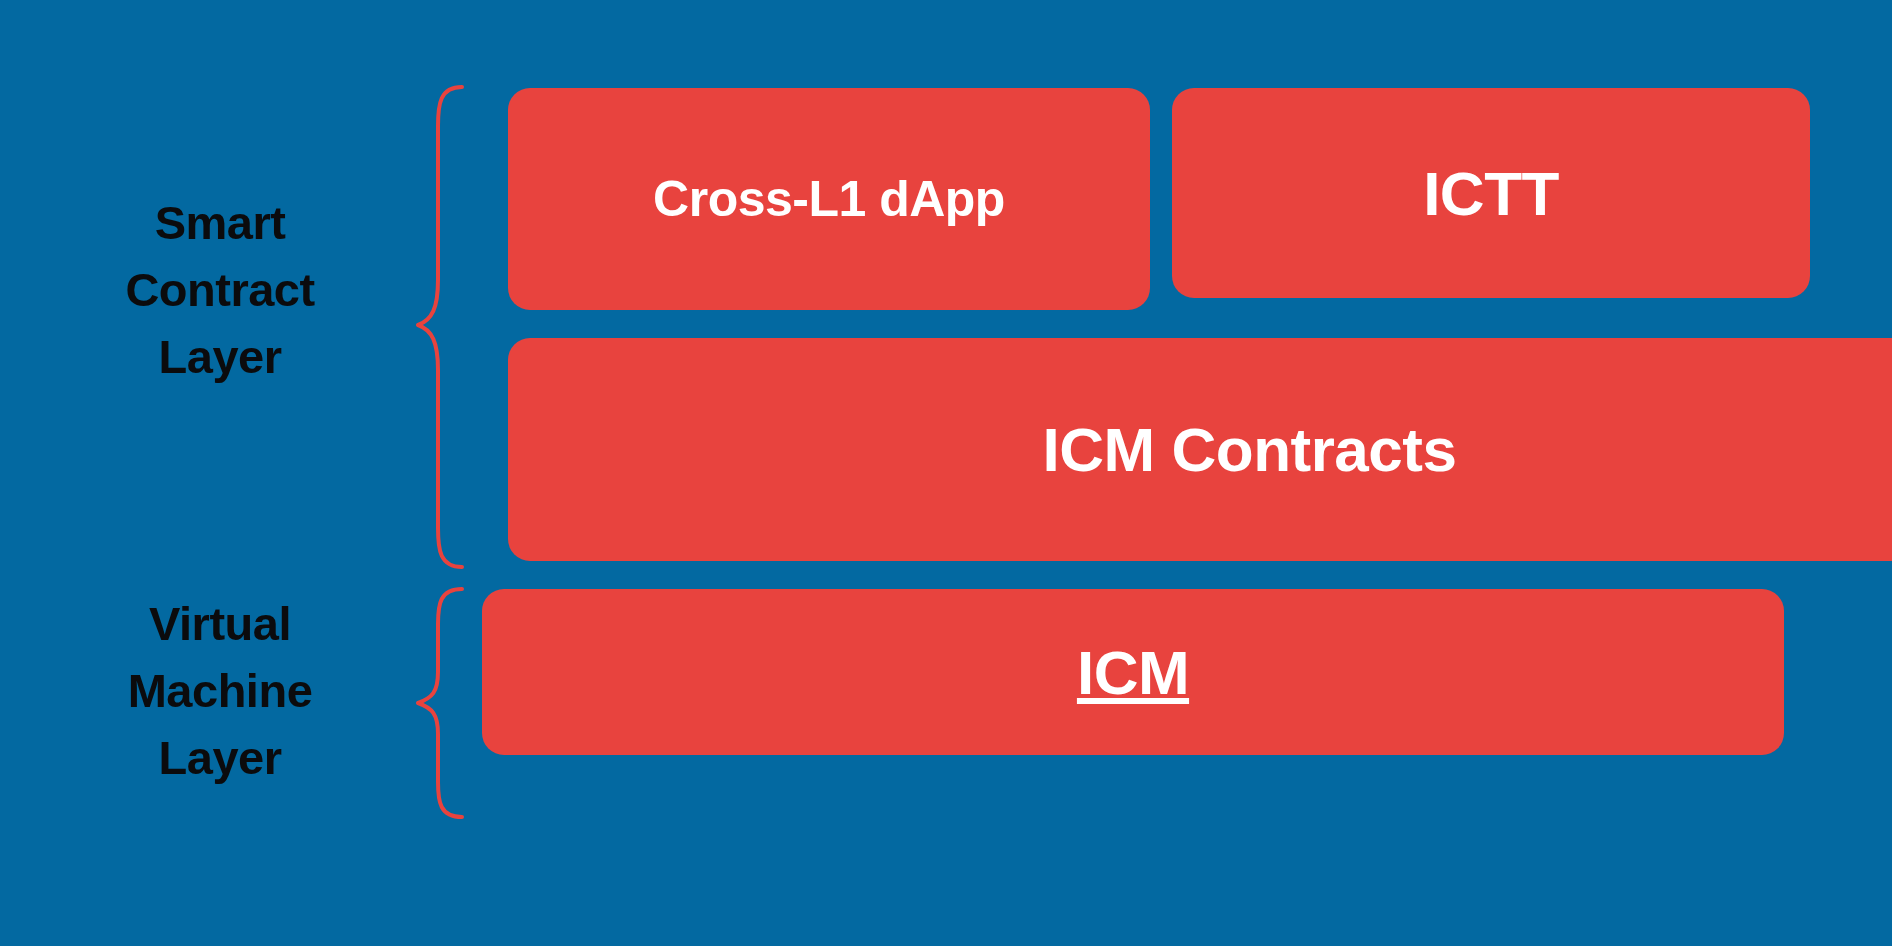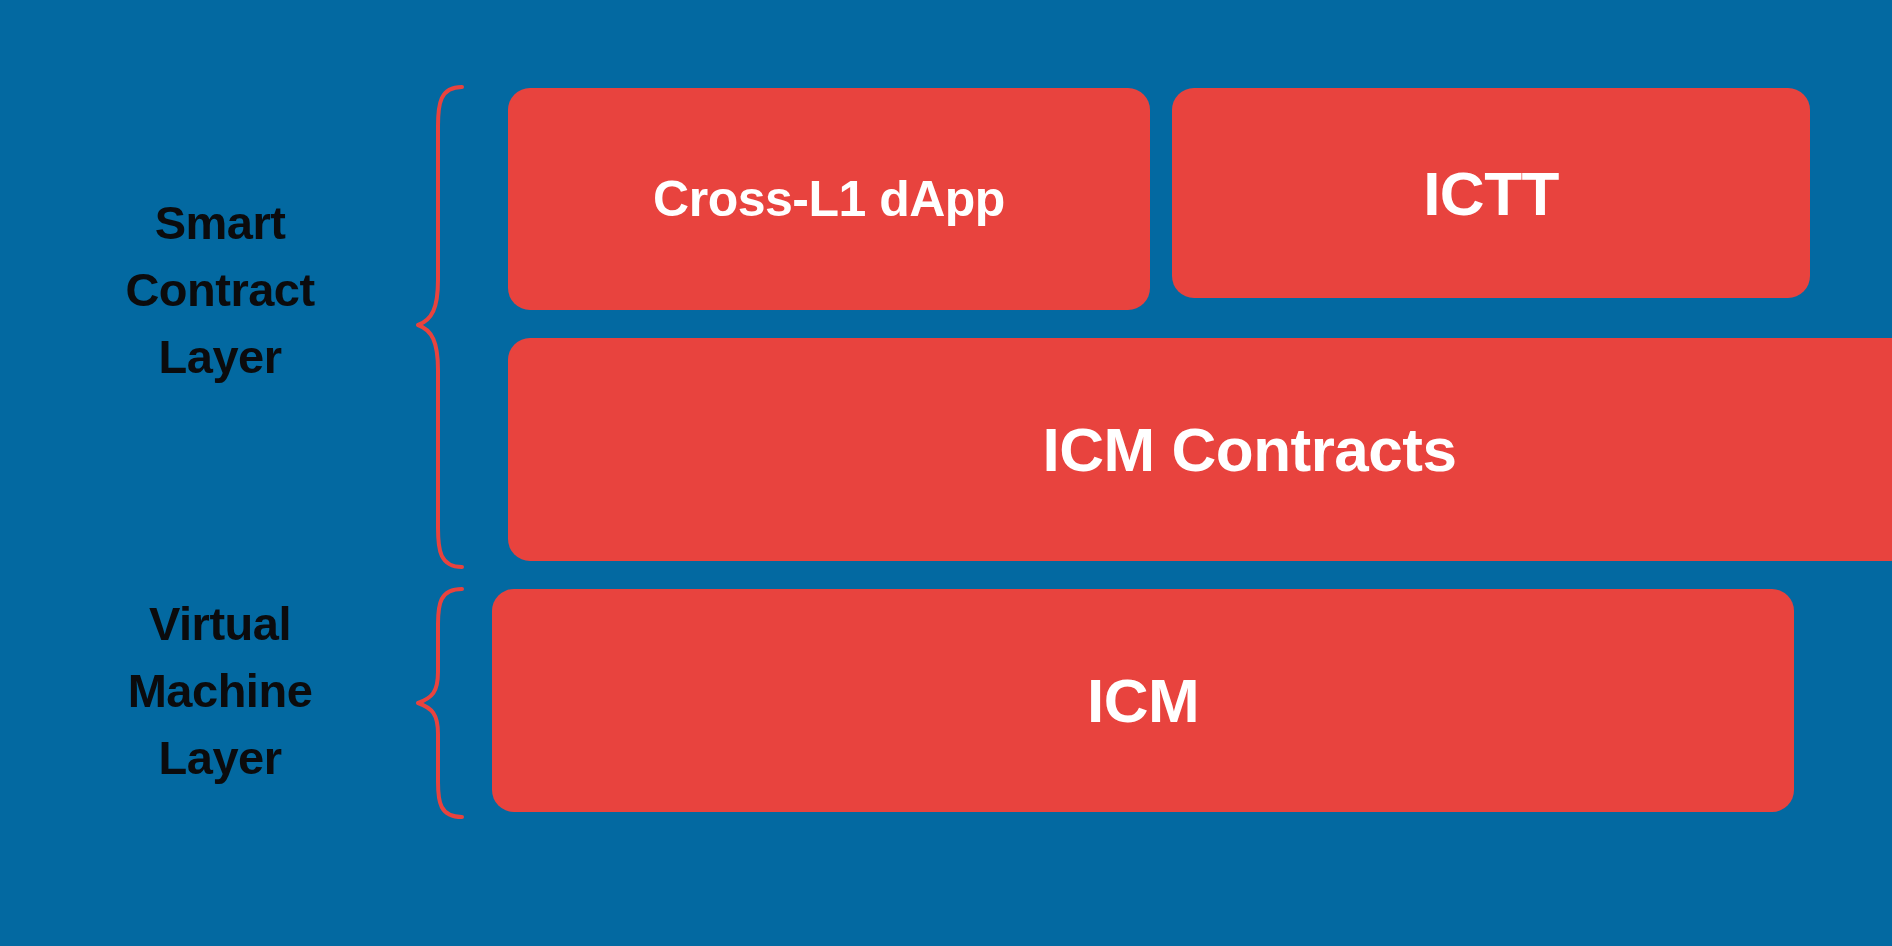--- a/index.html
+++ b/index.html
@@ -75,23 +75,24 @@
     width: 638px;  height: 210px;
     font-size: 62px;
   }
   #box-icm-contracts {
     left: 508px;  top: 338px;
     width: 1483px; height: 223px;
     font-size: 62px;
     text-align: right;
   }
   #box-icm {
-    left: 492px;  top: 589px;
-    width: 1302px; height: 223px;
+    left: 482px;  top: 589px;
+    width: 1302px; height: 166px;
     font-size: 62px;
+    text-decoration: underline;
   }
 </style>
 </head>
 <body>
 
 <div id="stage">
 
   <div id="label-smart-contract" class="layer-label">Smart
 Contract
 Layer</div>

